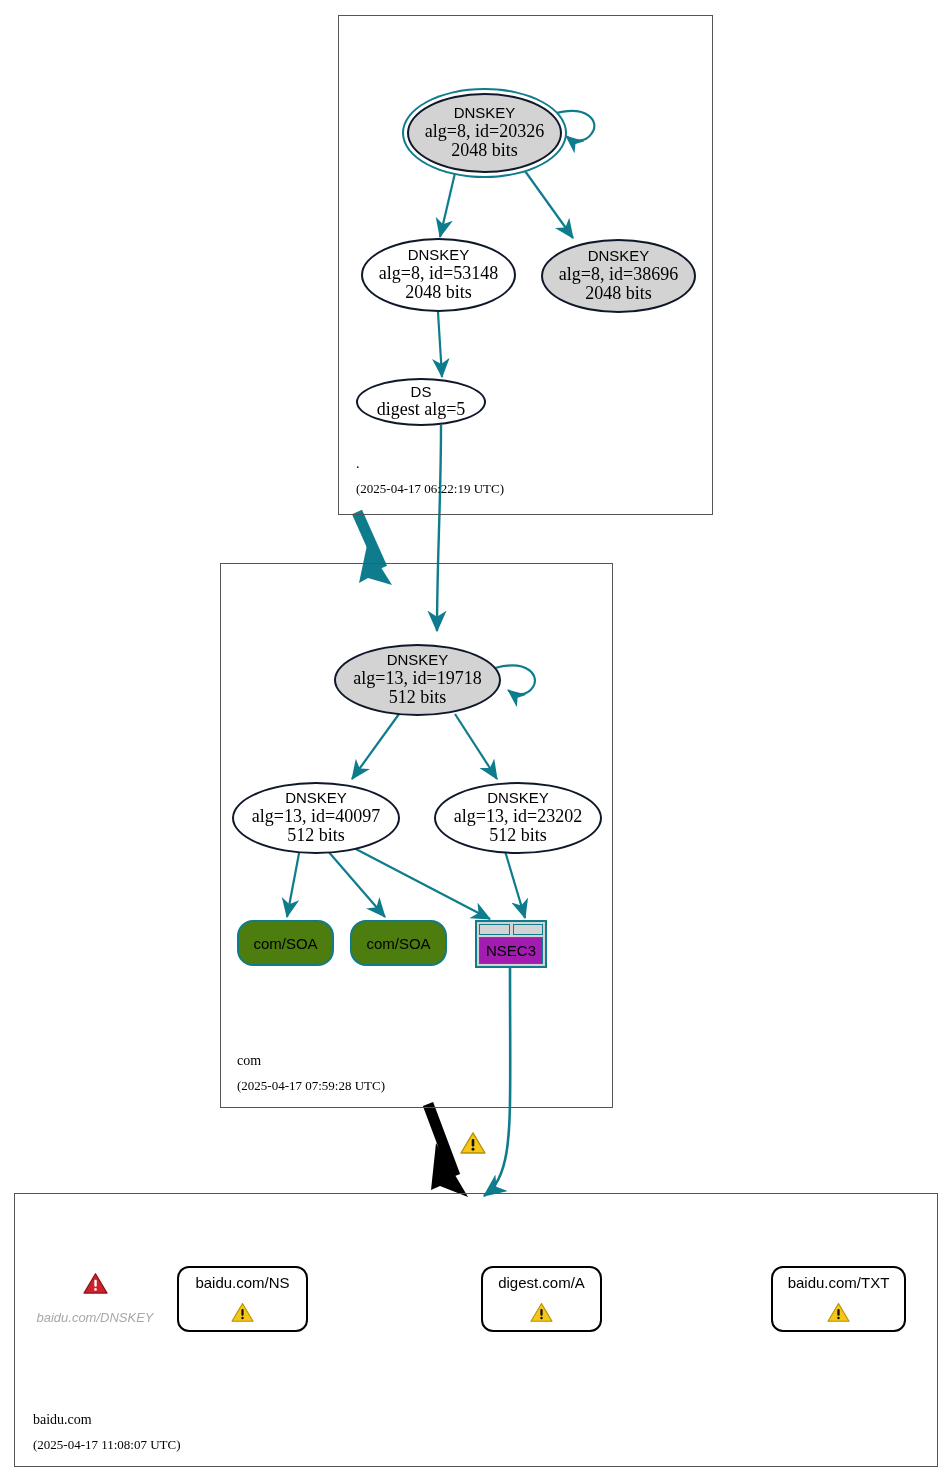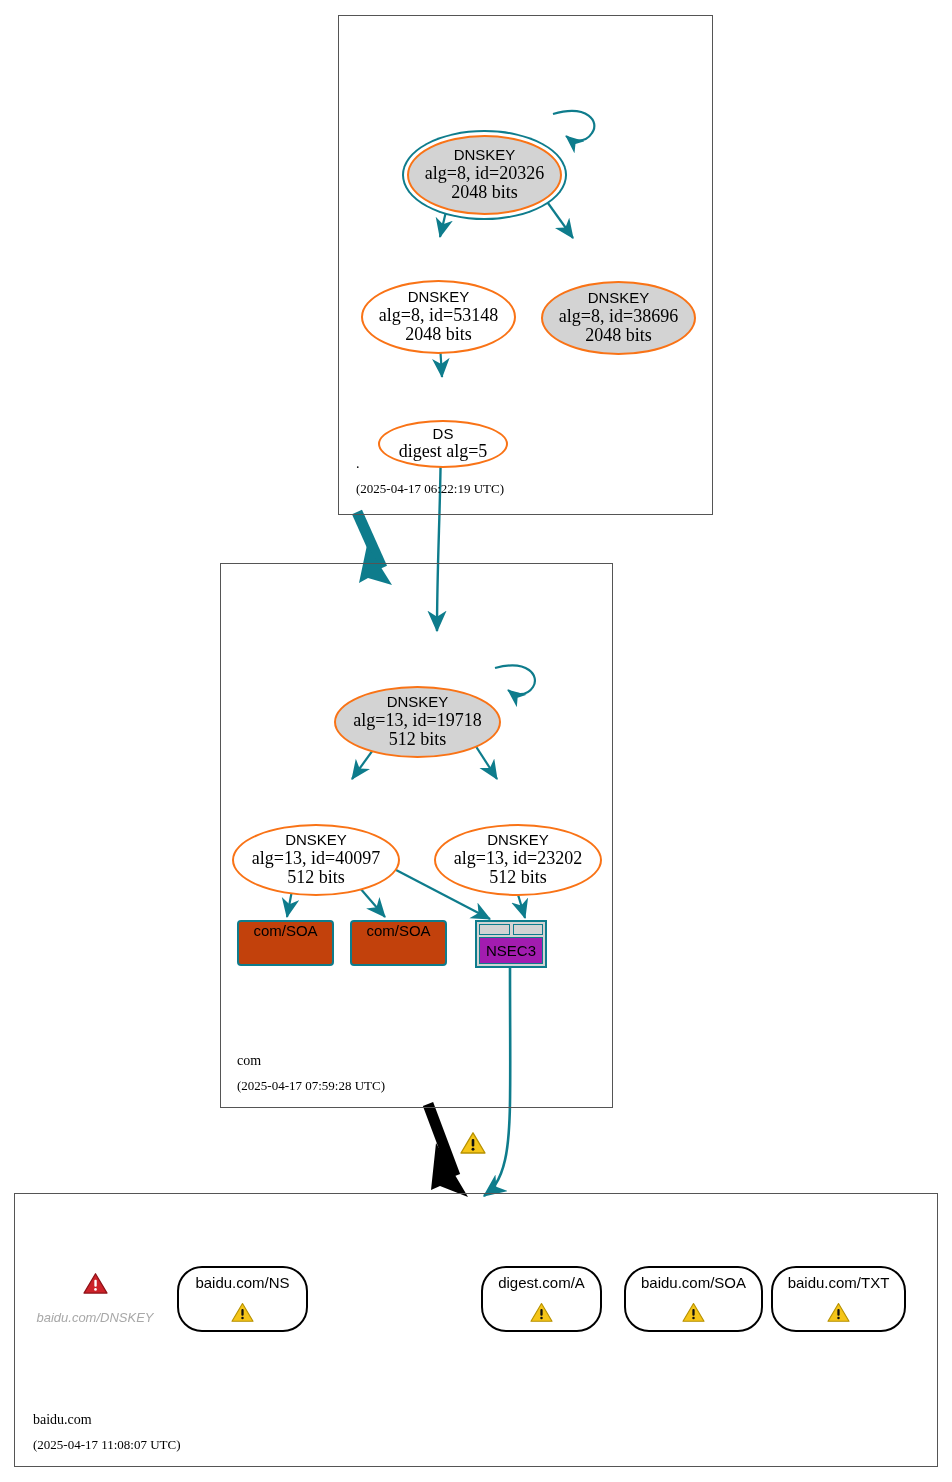--- a/index.html
+++ b/index.html
@@ -41,30 +41,29 @@
     color: #000000;
     white-space: nowrap;
   }
   .zone-name { font-size: 14px; }
   .zone-time { font-size: 13px; }
 
   
   .node-ellipse {
     position: absolute;
     box-sizing: border-box;
-    border: 2px solid #f97316;
+    border: 2px solid #0f172a;
     border-radius: 50%;
     display: flex;
     flex-direction: column;
     align-items: center;
     justify-content: center;
     background: #ffffff;
     text-align: center;
     line-height: 1.08;
-    margin-top: 42px;
   }
   .node-ellipse.filled { background: #d3d3d3; }
   .node-ellipse.anchor {
     box-shadow: 0 0 0 3px #ffffff, 0 0 0 5px #0e7c8c;
   }
   .node-ellipse.anchor.filled { background: #d3d3d3; }
   .nd-title {
     font-family: "Liberation Sans", sans-serif;
     font-size: 15px;
     color: #000000;
@@ -73,24 +72,24 @@
     font-family: "Liberation Serif", serif;
     font-size: 18px;
     color: #000000;
   }
 
   
   .node-rrset {
     position: absolute;
     box-sizing: border-box;
     border: 2px solid #0e7c8c;
-    border-radius: 4px;
-    background: #c2410c;
-    display: flex;
-    align-items: flex-start;
+    border-radius: 16px;
+    background: #4d7c0f;
+    display: flex;
+    align-items: center;
     justify-content: center;
     font-family: "Liberation Sans", sans-serif;
     font-size: 15px;
     color: #000000;
   }
 
   
   .node-nsec3 {
     position: absolute;
     box-sizing: border-box;
@@ -123,21 +122,21 @@
     font-size: 15px;
     color: #000000;
     box-sizing: border-box;
   }
 
   
   .node-rec {
     position: absolute;
     box-sizing: border-box;
     border: 2px solid #000000;
-    border-radius: 25px;
+    border-radius: 12px;
     background: #ffffff;
     display: flex;
     flex-direction: column;
     align-items: center;
     justify-content: center;
     gap: 12px;
     font-family: "Liberation Sans", sans-serif;
     font-size: 15px;
     color: #000000;
   }
@@ -241,21 +240,21 @@
     <div class="nd-sub">alg=8, id=53148</div>
     <div class="nd-sub">2048 bits</div>
   </div>
 
   <div class="node-ellipse filled" style="left:541px; top:239px; width:155px; height:74px;">
     <div class="nd-title">DNSKEY</div>
     <div class="nd-sub">alg=8, id=38696</div>
     <div class="nd-sub">2048 bits</div>
   </div>
 
-  <div class="node-ellipse" style="left:378px; top:378px; width:130px; height:48px;">
+  <div class="node-ellipse" style="left:356px; top:378px; width:130px; height:48px;">
     <div class="nd-title">DS</div>
     <div class="nd-sub">digest alg=5</div>
   </div>
 
   <div class="zone-box" style="left:220px; top:563px; width:393px; height:545px;"></div>
   <div class="zone-label zone-name" style="left:237px; top:1053px;">com</div>
   <div class="zone-label zone-time" style="left:237px; top:1078px;">(2025-04-17 07:59:28 UTC)</div>
 
   <div class="node-ellipse filled" style="left:334px; top:644px; width:167px; height:72px;">
     <div class="nd-title">DNSKEY</div>
@@ -330,30 +329,20 @@
     <span class="rec-label">digest.com/A</span>
     <span>
       <svg class="warn" width="23" height="21" viewBox="0 0 26 24">
         <path d="M13,1.8 L25,22 L1,22 Z" fill="#f5c518" stroke="#b79100" stroke-width="1.3" stroke-linejoin="round"></path>
         <rect x="11.7" y="8" width="2.6" height="7.6" rx="1.1" fill="#111111"></rect>
         <circle cx="13" cy="18.3" r="1.45" fill="#111111"></circle>
       </svg>
     </span>
   </div>
 
-  <div class="node-rec" style="left:624px; top:1266px; width:139px; height:66px;">
-    <span class="rec-label">baidu.com/SOA</span>
-    <span>
-      <svg class="warn" width="23" height="21" viewBox="0 0 26 24">
-        <path d="M13,1.8 L25,22 L1,22 Z" fill="#f5c518" stroke="#b79100" stroke-width="1.3" stroke-linejoin="round"></path>
-        <rect x="11.7" y="8" width="2.6" height="7.6" rx="1.1" fill="#111111"></rect>
-        <circle cx="13" cy="18.3" r="1.45" fill="#111111"></circle>
-      </svg>
-    </span>
-  </div>
 
   <div class="node-rec" style="left:771px; top:1266px; width:135px; height:66px;">
     <span class="rec-label">baidu.com/TXT</span>
     <span>
       <svg class="warn" width="23" height="21" viewBox="0 0 26 24">
         <path d="M13,1.8 L25,22 L1,22 Z" fill="#f5c518" stroke="#b79100" stroke-width="1.3" stroke-linejoin="round"></path>
         <rect x="11.7" y="8" width="2.6" height="7.6" rx="1.1" fill="#111111"></rect>
         <circle cx="13" cy="18.3" r="1.45" fill="#111111"></circle>
       </svg>
     </span>

